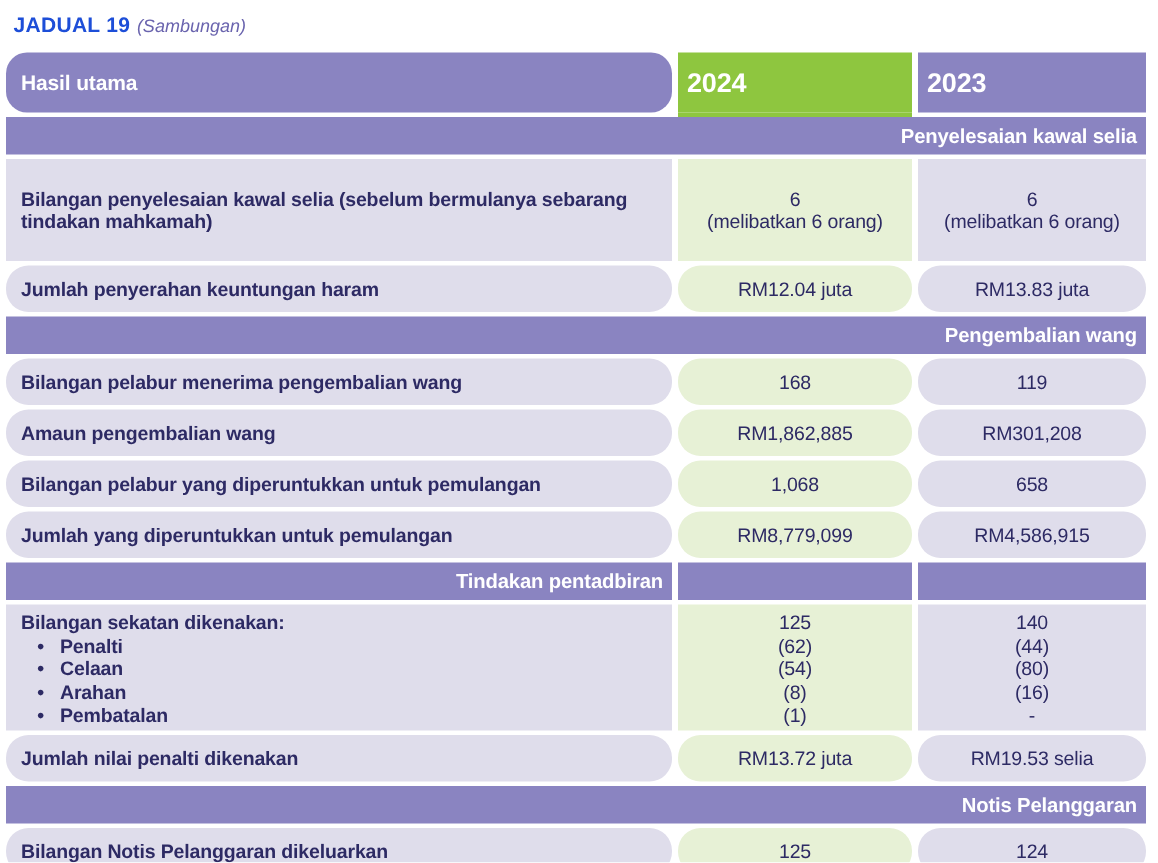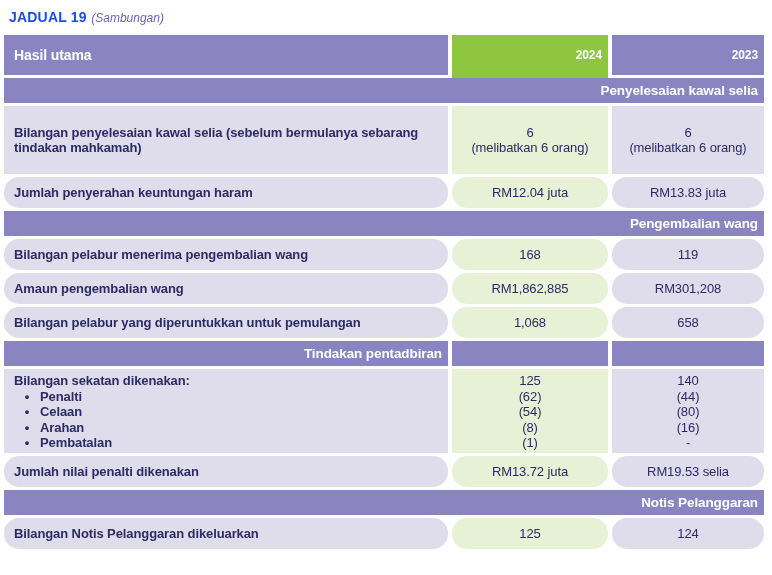--- a/index.html
+++ b/index.html
@@ -55,24 +55,25 @@
   tr.head td { height: 40px; }
   .band-purple {
     background: #8a84c1;
     color: #ffffff;
     font-weight: bold;
   }
   td.head-label {
     text-align: left;
     padding-left: 10px;
     font-size: 14px;
+    border-radius: 14px;
   }
   td.head-year {
-    text-align: right;
-    font-size: 12px;
+    text-align: left;
+    font-size: 18px;
   }
   td.head-green {
     background: #8ec63f;
     color: #ffffff;
     font-weight: bold;
     position: relative;
   }
   td.head-green::after {
     content: "";
     position: absolute;
@@ -180,20 +181,25 @@
       <td class="val val-green">RM1,862,885</td>
       <td class="val val-lav">RM301,208</td>
     </tr>
 
     <tr class="r-simple">
       <td class="lbl">Bilangan pelabur yang diperuntukkan untuk pemulangan</td>
       <td class="val val-green">1,068</td>
       <td class="val val-lav">658</td>
     </tr>
 
+    <tr class="r-simple">
+      <td class="lbl">Jumlah yang diperuntukkan untuk pemulangan</td>
+      <td class="val val-green">RM8,779,099</td>
+      <td class="val val-lav">RM4,586,915</td>
+    </tr>
 
     <tr class="section">
       <td class="band-purple">Tindakan pentadbiran</td>
       <td class="band-purple"></td>
       <td class="band-purple"></td>
     </tr>
 
     <tr class="r-bullets">
       <td class="lbl bullet-block">
         <div>Bilangan sekatan dikenakan:</div>

